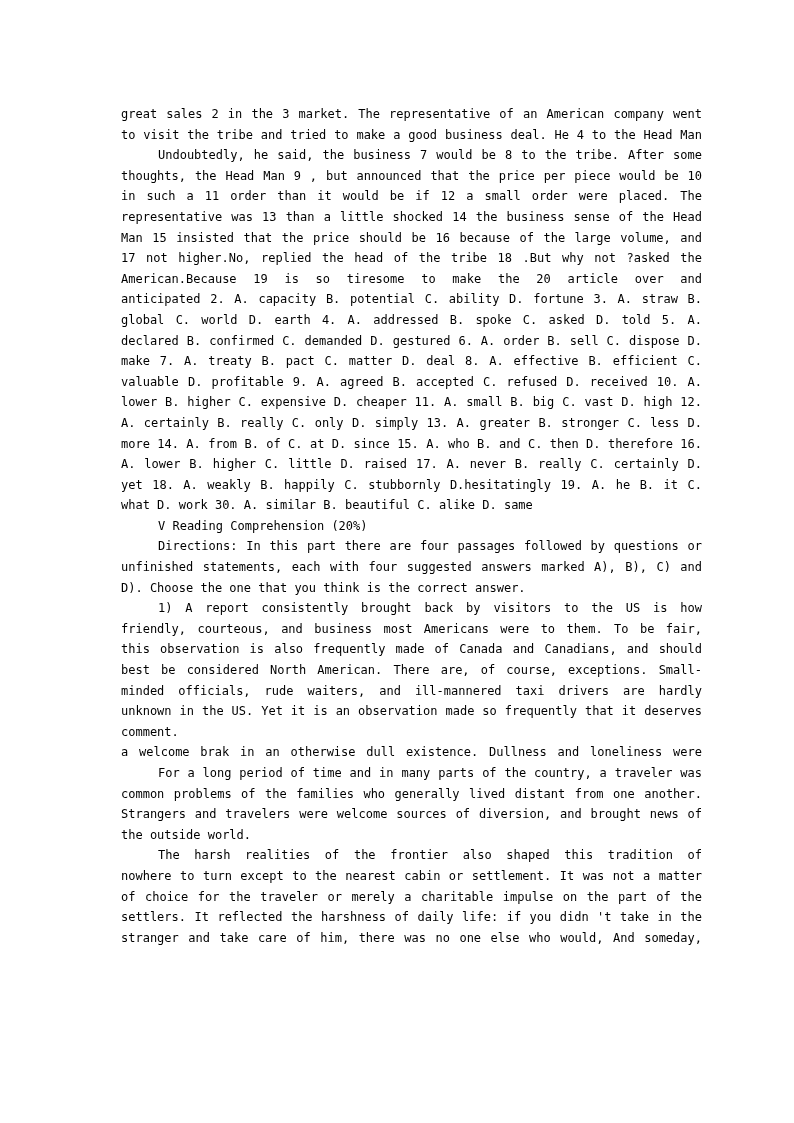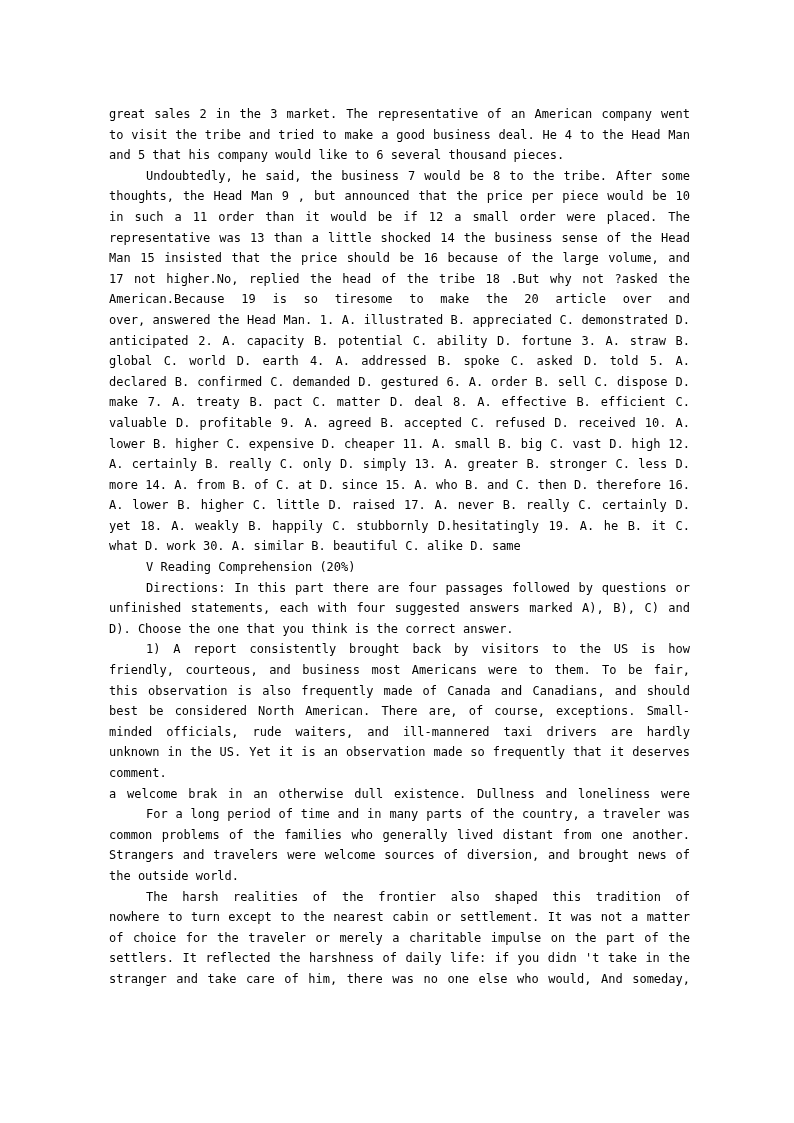--- a/index.html
+++ b/index.html
@@ -8,20 +8,21 @@
     background: #ffffff;
   }
   .page {
     position: relative;
     width: 774px;
     height: 1123px;
     background: #ffffff;
     overflow: hidden;
     font-family: "DejaVu Sans Mono", "Liberation Mono", monospace;
     color: #000000;
+    margin-left: 12px;
   }
   .content {
     position: absolute;
     left: 109px;
     top: 104px;
     width: 581px;
     font-size: 12px;
     line-height: 20.6px;
   }
   .line {
@@ -38,29 +39,27 @@
     padding-left: 37px;
   }
 </style>
 </head>
 <body>
 
 <div class="page">
   <div class="content">
       <div class="line j">great sales 2 in the 3 market. The representative of an American company went</div>
       <div class="line j">to visit the tribe and tried to make a good business deal. He 4 to the Head Man</div>
-      <div class="line">and 5 that his company would like to 6 several thousand pieces.</div>
       <div class="line j ind">Undoubtedly, he said, the business 7 would be 8 to the tribe. After some</div>
       <div class="line j">thoughts, the Head Man 9 , but announced that the price per piece would be 10</div>
       <div class="line j">in such a 11 order than it would be if 12 a small order were placed. The</div>
       <div class="line j">representative was 13 than a little shocked 14 the business sense of the Head</div>
       <div class="line j">Man 15 insisted that the price should be 16 because of the large volume, and</div>
       <div class="line j">17 not higher.No, replied the head of the tribe 18 .But why not ?asked the</div>
       <div class="line j">American.Because 19 is so tiresome to make the 20 article over and</div>
-      <div class="line j">over, answered the Head Man. 1. A. illustrated B. appreciated C. demonstrated D.</div>
       <div class="line j">anticipated 2. A. capacity B. potential C. ability D. fortune 3. A. straw B.</div>
       <div class="line j">global C. world D. earth 4. A. addressed B. spoke C. asked D. told 5. A.</div>
       <div class="line j">declared B. confirmed C. demanded D. gestured 6. A. order B. sell C. dispose D.</div>
       <div class="line j">make 7. A. treaty B. pact C. matter D. deal 8. A. effective B. efficient C.</div>
       <div class="line j">valuable D. profitable 9. A. agreed B. accepted C. refused D. received 10. A.</div>
       <div class="line j">lower B. higher C. expensive D. cheaper 11. A. small B. big C. vast D. high 12.</div>
       <div class="line j">A. certainly B. really C. only D. simply 13. A. greater B. stronger C. less D.</div>
       <div class="line j">more 14. A. from B. of C. at D. since 15. A. who B. and C. then D. therefore 16.</div>
       <div class="line j">A. lower B. higher C. little D. raised 17. A. never B. really C. certainly D.</div>
       <div class="line j">yet 18. A. weakly B. happily C. stubbornly D.hesitatingly 19. A. he B. it C.</div>

